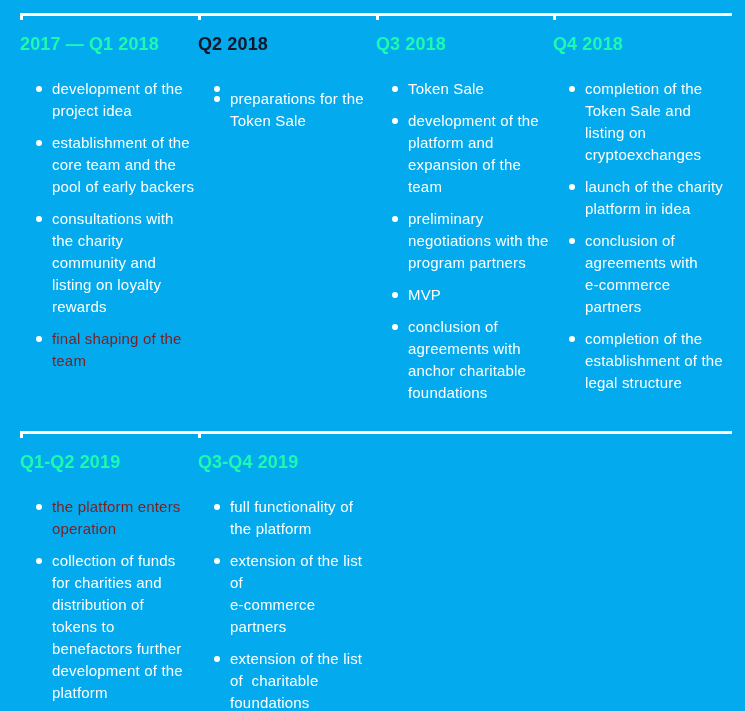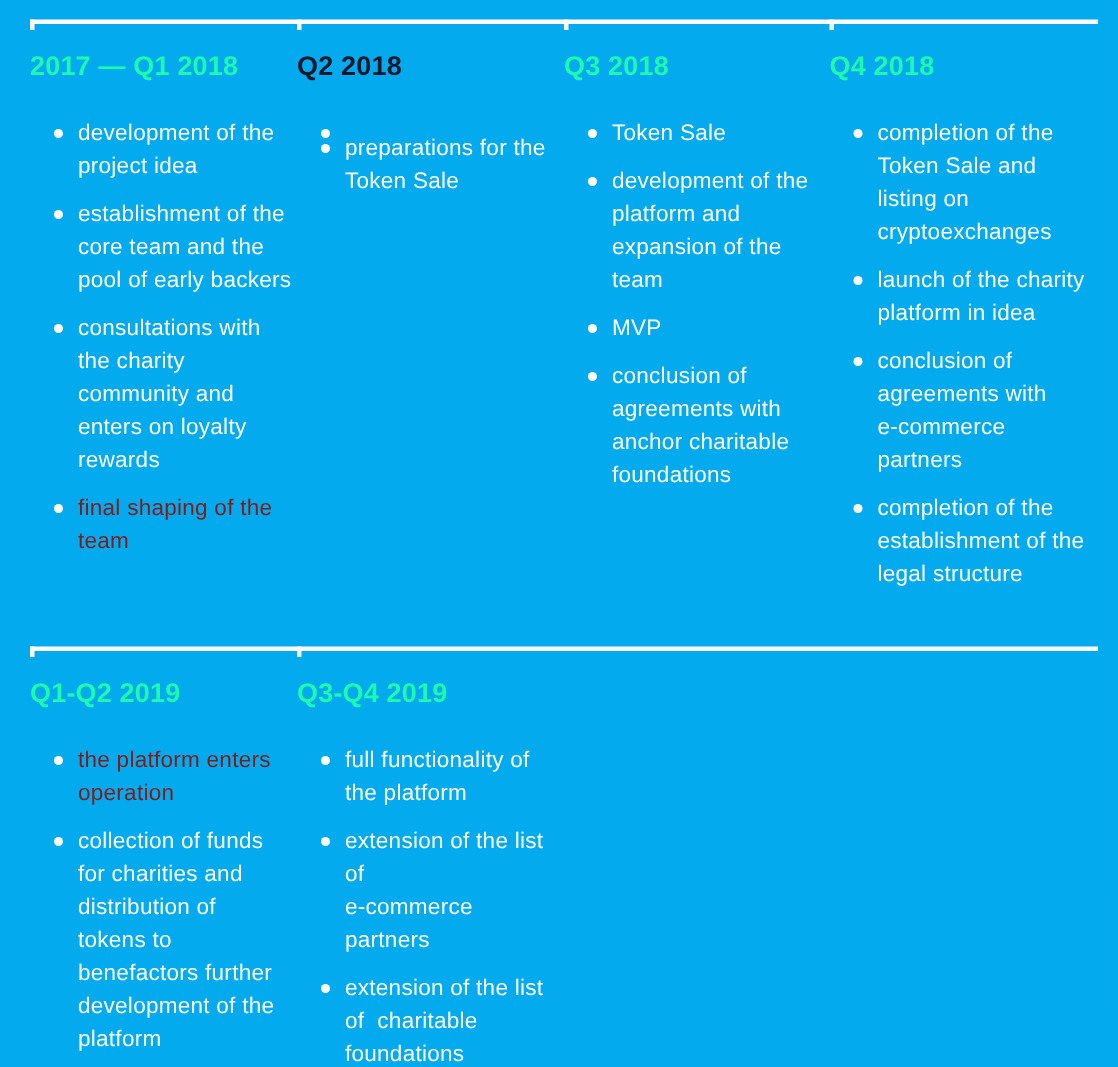--- a/index.html
+++ b/index.html
@@ -100,36 +100,37 @@
       <div class="tick" style="left:178px;"></div>
       <div class="tick" style="left:356px;"></div>
       <div class="tick" style="left:533px;"></div>
     </div>
     <div class="cols" style="top:21.6px;">
       <div class="col" style="left:20px;">
         <h3 style="color: rgb(28, 250, 176);">2017 — Q1 2018</h3>
         <ul class="items">
             <li style="color: rgb(255, 255, 255);"><span class="bullet" style="background: rgb(255, 255, 255);"></span><span class="itext"><span class="ln">development of the</span><br><span class="ln">project idea</span></span></li>
             <li style="color: rgb(255, 255, 255);"><span class="bullet" style="background: rgb(255, 255, 255);"></span><span class="itext"><span class="ln">establishment of the</span><br><span class="ln">core team and the</span><br><span class="ln">pool of early backers</span></span></li>
-            <li style="color: rgb(255, 255, 255);"><span class="bullet" style="background: rgb(255, 255, 255);"></span><span class="itext"><span class="ln">consultations with</span><br><span class="ln">the charity</span><br><span class="ln">community and</span><br><span class="ln">enters on loyalty</span><br><span class="ln">rewards</span></span></li>
+            <li style="color: rgb(255, 255, 255);"><span class="bullet" style="background: rgb(255, 255, 255);"></span><span class="itext"><span class="ln">consultations with</span><br><span class="ln">the charity</span><br><span class="ln">community and</span><br><span class="ln">listing on loyalty</span><br><span class="ln">rewards</span></span></li>
             <li style="color: #7f1d1d;"><span class="bullet" style="background: rgb(255, 255, 255);"></span><span class="itext"><span class="ln">final shaping of the</span><br><span class="ln">team</span></span></li>
           </ul>
       </div>
       <div class="col" style="left:198px;">
         <h3 style="color: #0f172a;">Q2 2018</h3>
         <ul class="items">
             <li style="color: rgb(255, 255, 255);"><span class="bullet" style="background: rgb(255, 255, 255);"></span></li>
             <li style="color: rgb(255, 255, 255);"><span class="bullet" style="background: rgb(255, 255, 255);"></span><span class="itext"><span class="ln">preparations for the</span><br><span class="ln">Token Sale</span></span></li>
           </ul>
       </div>
       <div class="col" style="left:376px;">
         <h3 style="color: rgb(28, 250, 176);">Q3 2018</h3>
         <ul class="items">
             <li style="color: rgb(255, 255, 255);"><span class="bullet" style="background: rgb(255, 255, 255);"></span><span class="itext"><span class="ln">Token Sale</span></span></li>
             <li style="color: rgb(255, 255, 255);"><span class="bullet" style="background: rgb(255, 255, 255);"></span><span class="itext"><span class="ln">development of the</span><br><span class="ln">platform and</span><br><span class="ln">expansion of the</span><br><span class="ln">team</span></span></li>
+            <li style="color: rgb(255, 255, 255);"><span class="bullet" style="background: rgb(255, 255, 255);"></span><span class="itext"><span class="ln">preliminary</span><br><span class="ln">negotiations with the</span><br><span class="ln">program partners</span></span></li>
             <li style="color: rgb(255, 255, 255);"><span class="bullet" style="background: rgb(255, 255, 255);"></span><span class="itext"><span class="ln">MVP</span></span></li>
             <li style="color: rgb(255, 255, 255);"><span class="bullet" style="background: rgb(255, 255, 255);"></span><span class="itext"><span class="ln">conclusion of</span><br><span class="ln">agreements with</span><br><span class="ln">anchor charitable</span><br><span class="ln">foundations</span></span></li>
           </ul>
       </div>
       <div class="col" style="left:553px;">
         <h3 style="color: rgb(28, 250, 176);">Q4 2018</h3>
         <ul class="items">
             <li style="color: rgb(255, 255, 255);"><span class="bullet" style="background: rgb(255, 255, 255);"></span><span class="itext"><span class="ln">completion of the</span><br><span class="ln">Token Sale and</span><br><span class="ln">listing on</span><br><span class="ln">cryptoexchanges</span></span></li>
             <li style="color: rgb(255, 255, 255);"><span class="bullet" style="background: rgb(255, 255, 255);"></span><span class="itext"><span class="ln">launch of the charity</span><br><span class="ln">platform in idea</span></span></li>
             <li style="color: rgb(255, 255, 255);"><span class="bullet" style="background: rgb(255, 255, 255);"></span><span class="itext"><span class="ln">conclusion of</span><br><span class="ln">agreements with</span><br><span class="ln">e-commerce</span><br><span class="ln">partners</span></span></li>

